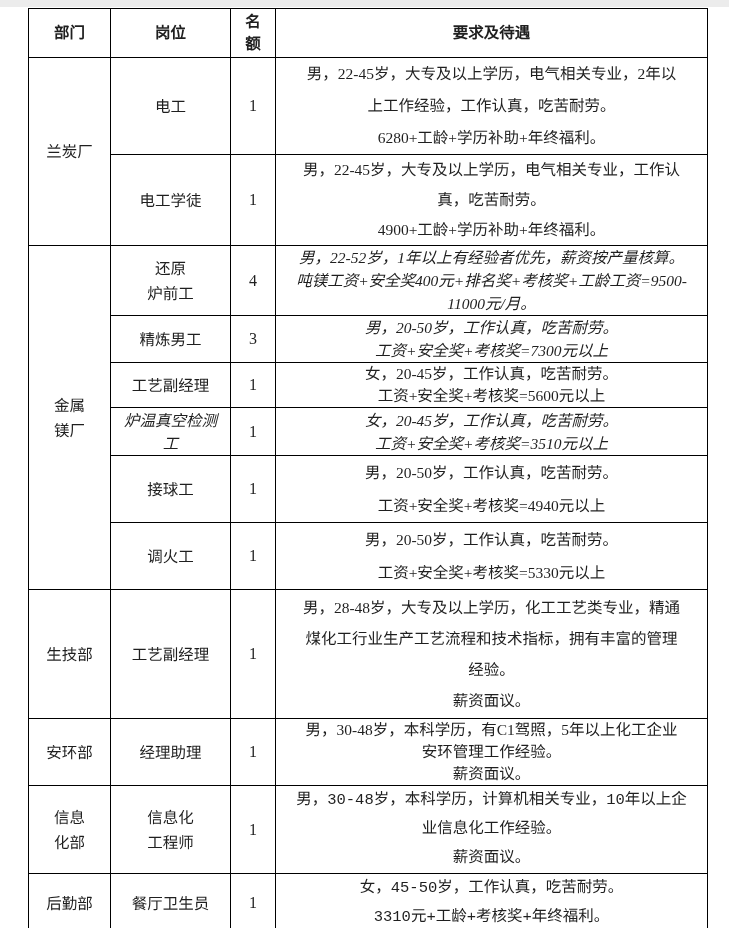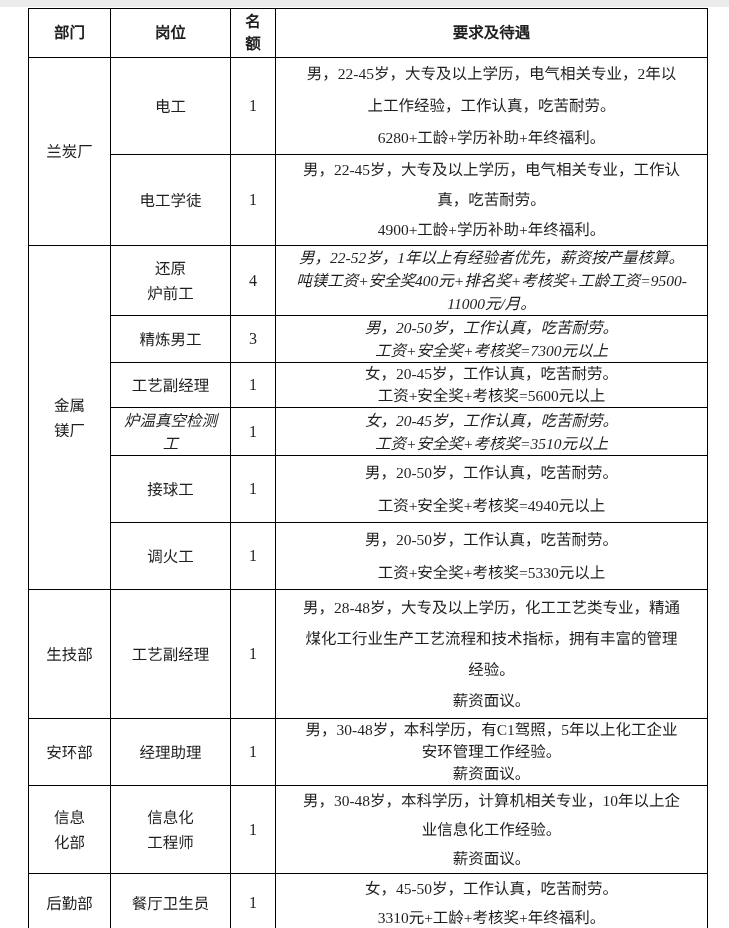--- a/index.html
+++ b/index.html
@@ -31,21 +31,21 @@
   }
   th { font-weight: bold; }
   th div { line-height: 22px; }
   .name-cell div { line-height: 25px; }
   .quota-cell div { line-height: 20px; font-size: 16px; }
   .req { padding: 0 9px; }
   .lh33 div { line-height: 33px; }
   .lh32 div { line-height: 32px; }
   .lh31 div { line-height: 31px; }
   .lh30 div { line-height: 30px; font-family: Liberation Serif, serif; }
-  .lh29 div { line-height: 29px; }
+  .lh29 div { line-height: 29px; font-family: Liberation Mono, monospace; }
   .lh23 div { line-height: 23px; font-style: italic; }
   .lh22 div { line-height: 22px; }
 </style>
 </head>
 <body>
 
 <div class="page">
   <div class="top-strip"></div>
 
   <table class="recruit">

